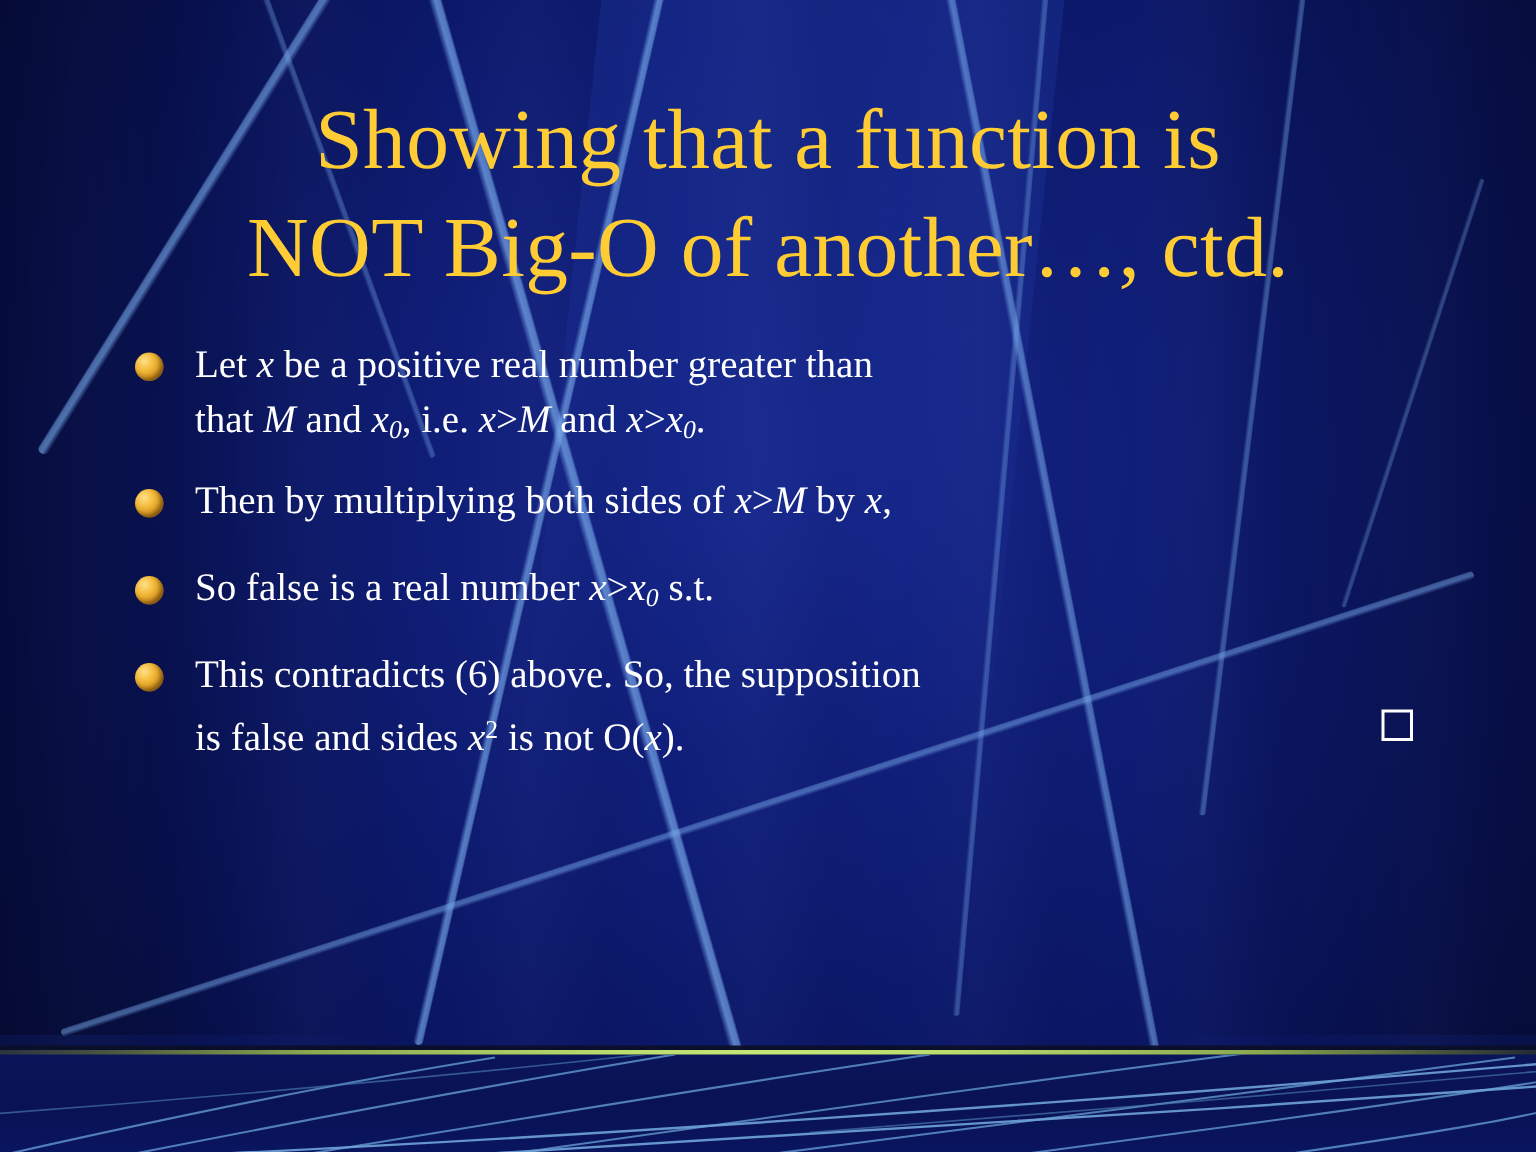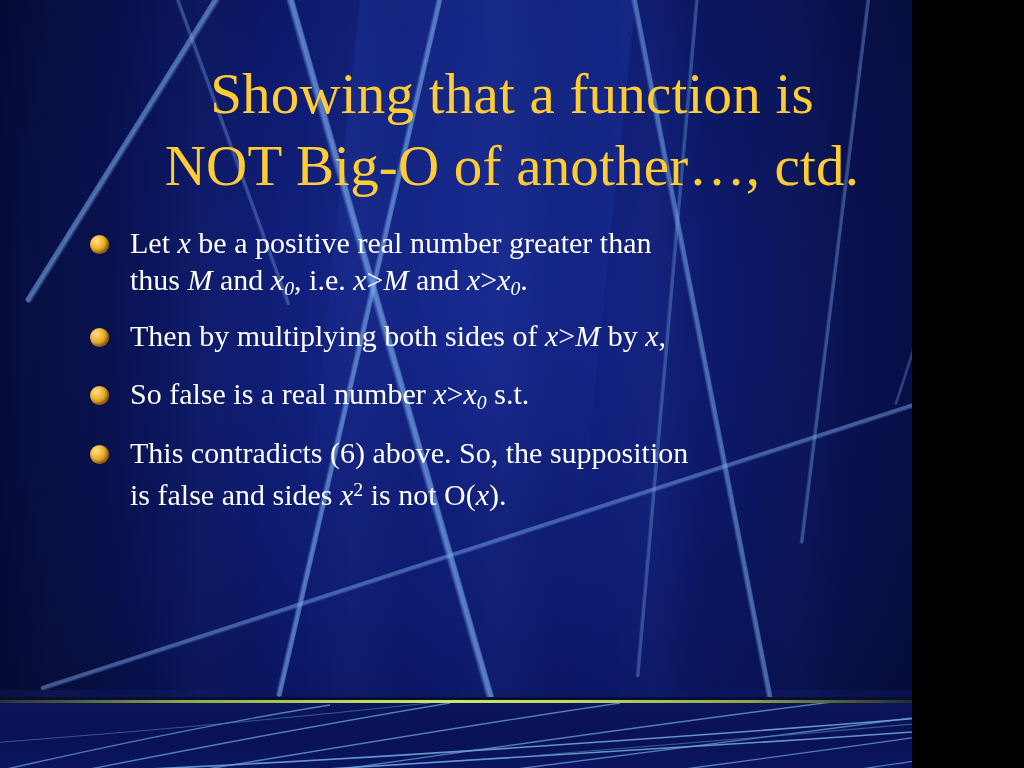--- a/index.html
+++ b/index.html
@@ -2,21 +2,21 @@
 <html><head>
 <meta charset="utf-8">
 <style>
   html, body {
     margin: 0;
     padding: 0;
     background: #000;
   }
   #slide {
     position: relative;
-    width: 912px;
+    width: 1024px;
     height: 768px;
     overflow: hidden;
     background: #c2410c;
     font-family: "Liberation Serif", "DejaVu Serif", serif;
     -webkit-font-smoothing: antialiased;
   }
 
   
   .bg-base {
     position: absolute;
@@ -109,21 +109,21 @@
     position: absolute;
     left: 84px;
     top: 224px;
     width: 880px;
   }
   .bullet-row {
     position: relative;
     display: block;
     padding-left: 46px;
     color: #ffffff;
-    font-size: 30px;
+    font-size: 26px;
     line-height: 37px;
     margin-bottom: 8px;
   }
   .bullet-marker {
     position: absolute;
     left: 6px;
     top: 11px;
     width: 19px;
     height: 19px;
     border-radius: 50%;
@@ -172,21 +172,21 @@
   <div id="title">
     <span class="line">Showing that a function is</span>
     <span class="line">NOT Big-O of another…, ctd.</span>
   </div>
 
   <div id="body">
 
     <div class="bullet-row" style="margin-bottom:10px;">
       <span class="bullet-marker"></span>
       <span class="btext"><span>Let </span><i>x</i><span> be a positive real number greater than</span></span>
-      <span class="btext"><span>thus </span><i>M</i><span> and </span><i>x</i><span class="sub">0</span><span>, i.e. </span><i>x</i><span>&gt;</span><i>M</i><span> and </span><i>x</i><span>&gt;</span><i>x</i><span class="sub">0</span><span>.</span></span>
+      <span class="btext"><span>that </span><i>M</i><span> and </span><i>x</i><span class="sub">0</span><span>, i.e. </span><i>x</i><span>&gt;</span><i>M</i><span> and </span><i>x</i><span>&gt;</span><i>x</i><span class="sub">0</span><span>.</span></span>
     </div>
 
     <div class="bullet-row" style="margin-bottom:21px;">
       <span class="bullet-marker"></span>
       <span class="btext"><span>Then by multiplying both sides of </span><i>x</i><span>&gt;</span><i>M</i><span> by </span><i>x</i><span>,</span></span>
     </div>
 
 
     <div class="bullet-row" style="margin-bottom:13px;">
       <span class="bullet-marker"></span>

